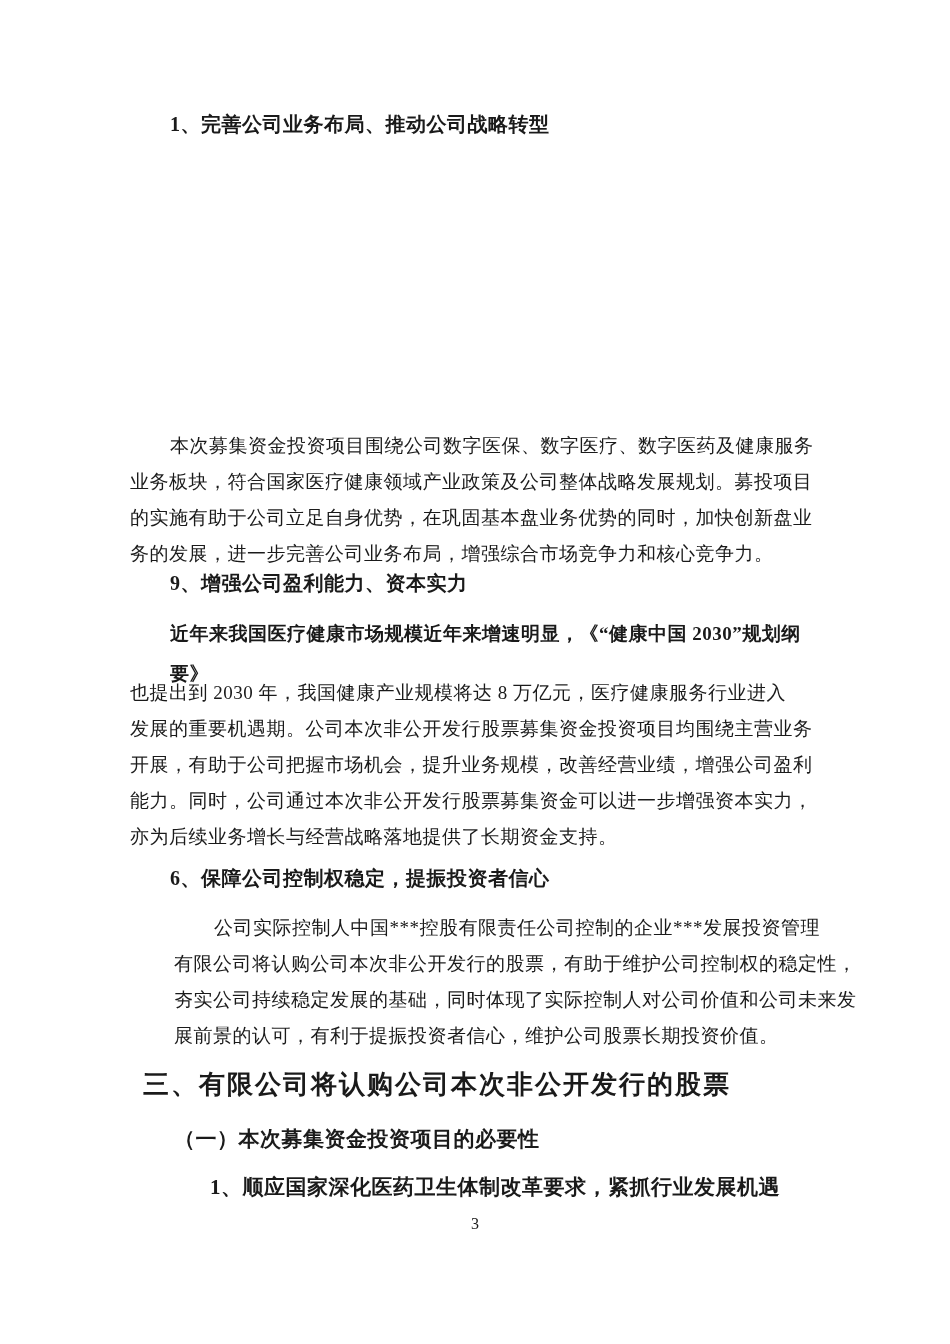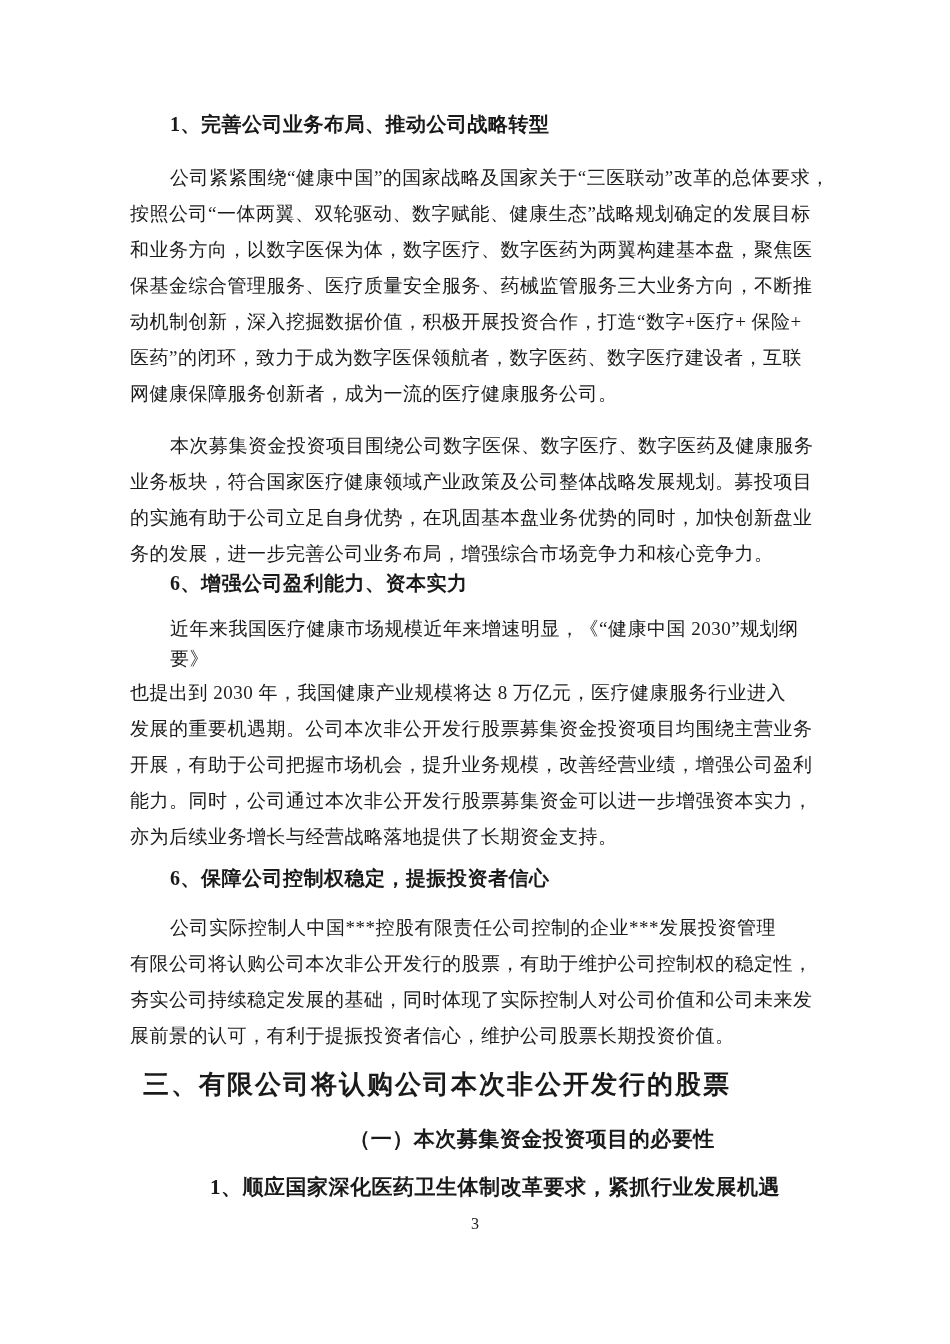--- a/index.html
+++ b/index.html
@@ -25,21 +25,22 @@
     white-space: pre-line;
     text-align: justify;
     letter-spacing: 0.5px;
   }
   .indent-first {
     text-indent: 40px;
   }
   .hang-block {
     padding-left: 40px;
     width: 666px;
-    line-height: 30px;
+    line-height: 40px;
+    font-weight: bold;
   }
   .heading {
     position: absolute;
     left: 130px;
     width: 706px;
     font-size: 20px;
     font-weight: bold;
     line-height: 36px;
     text-indent: 40px;
     letter-spacing: 0.5px;
@@ -59,66 +60,59 @@
   .sub-heading {
     position: absolute;
     left: 130px;
     width: 760px;
     font-size: 21px;
     font-weight: bold;
     line-height: 36px;
     letter-spacing: 0.5px;
     white-space: nowrap;
   }
-  .sub-heading.level1 { text-indent: 44px; text-align: center; }
+  .sub-heading.level1 { text-indent: 44px; }
   .sub-heading.level2 { text-indent: 80px; }
   .page-number {
     position: absolute;
     left: 0;
     top: 1212px;
     width: 950px;
     text-align: center;
     font-size: 16px;
     line-height: 24px;
   }
 </style>
 </head>
 <body>
 
 <div class="page">
 
   <div class="heading" style="top:106px;">1、完善公司业务布局、推动公司战略转型</div>
 
-  <div class="para indent-first" style="top:160px;">公司紧紧围绕“健康中国”的国家战略及国家关于“三医联动”改革的总体要求，
-按照公司“一体两翼、双轮驱动、数字赋能、健康生态”战略规划确定的发展目标
-和业务方向，以数字医保为体，数字医疗、数字医药为两翼构建基本盘，聚焦医
-保基金综合管理服务、医疗质量安全服务、药械监管服务三大业务方向，不断推
-动机制创新，深入挖掘数据价值，积极开展投资合作，打造“数字+医疗+ 保险+
-医药”的闭环，致力于成为数字医保领航者，数字医药、数字医疗建设者，互联
-网健康保障服务创新者，成为一流的医疗健康服务公司。</div>
 
   <div class="para indent-first" style="top:418px;margin-top:10px;">本次募集资金投资项目围绕公司数字医保、数字医疗、数字医药及健康服务
 业务板块，符合国家医疗健康领域产业政策及公司整体战略发展规划。募投项目
 的实施有助于公司立足自身优势，在巩固基本盘业务优势的同时，加快创新盘业
 务的发展，进一步完善公司业务布局，增强综合市场竞争力和核心竞争力。</div>
 
-  <div class="heading" style="top:565px;">6、增强公司盈利能力、资本实力</div>
+  <div class="heading" style="top:565px;">9、增强公司盈利能力、资本实力</div>
 
   <div class="para hang-block" style="top:614px;">近年来我国医疗健康市场规模近年来增速明显，《“健康中国 2030”规划纲
 要》</div>
 
   <div class="para" style="top:675px;">也提出到 2030 年，我国健康产业规模将达 8 万亿元，医疗健康服务行业进入
 发展的重要机遇期。公司本次非公开发行股票募集资金投资项目均围绕主营业务
 开展，有助于公司把握市场机会，提升业务规模，改善经营业绩，增强公司盈利
 能力。同时，公司通过本次非公开发行股票募集资金可以进一步增强资本实力，
 亦为后续业务增长与经营战略落地提供了长期资金支持。</div>
 
   <div class="heading" style="top:860px;">6、保障公司控制权稳定，提振投资者信心</div>
 
-  <div class="para indent-first" style="top:910px;">公司实际控制人中国***控股有限责任公司控制的企业***发展投资管理
+  <div class="para indent-first" style="top:910px;margin-left:44px;">公司实际控制人中国***控股有限责任公司控制的企业***发展投资管理
 有限公司将认购公司本次非公开发行的股票，有助于维护公司控制权的稳定性，
 夯实公司持续稳定发展的基础，同时体现了实际控制人对公司价值和公司未来发
 展前景的认可，有利于提振投资者信心，维护公司股票长期投资价值。</div>
 
   <div class="section-heading" style="top:1067px;">三、有限公司将认购公司本次非公开发行的股票</div>
 
   <div class="sub-heading level1" style="top:1121px;">（一）本次募集资金投资项目的必要性</div>
 
   <div class="sub-heading level2" style="top:1169px;">1、顺应国家深化医药卫生体制改革要求，紧抓行业发展机遇</div>
 

